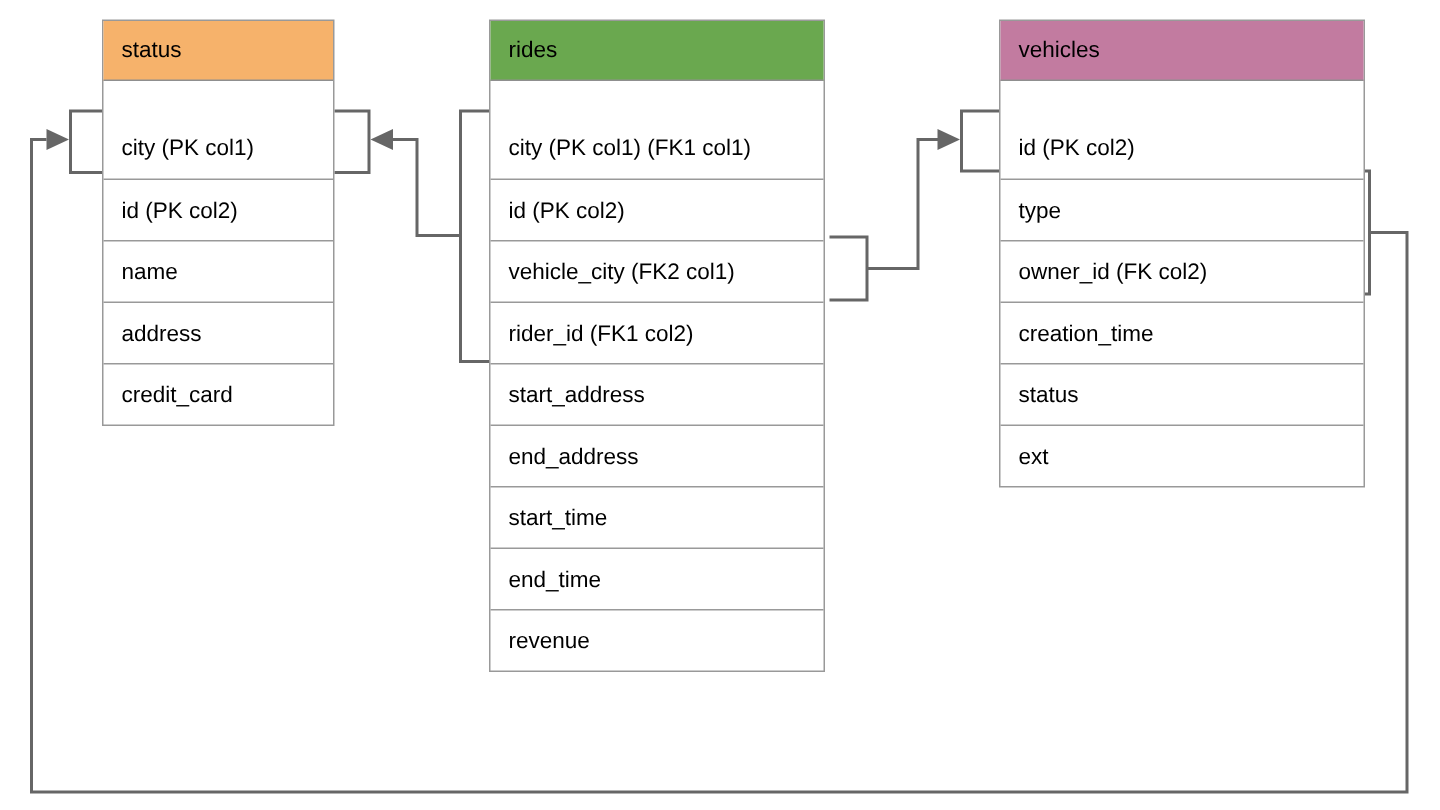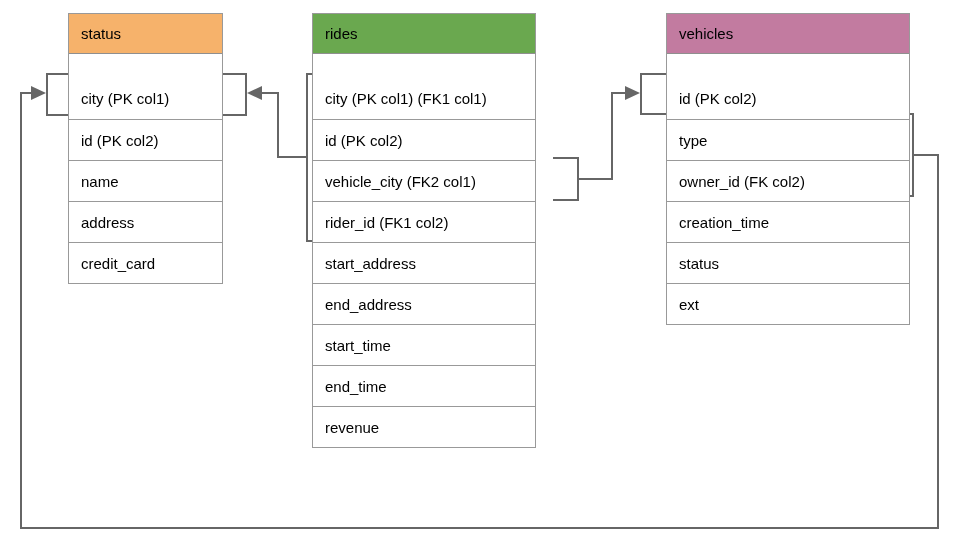--- a/index.html
+++ b/index.html
@@ -20,21 +20,21 @@
     left: 0; top: 0;
     width: 960px; height: 540px;
   }
   .table {
     position: absolute;
     background: #ffffff;
     border: 1px solid #999999;
     box-sizing: border-box;
   }
   .t-users    { left: 68px;  top: 13px; width: 155px; }
-  .t-rides    { left: 312px; top: 13px; width: 224px; }
+  .t-rides    { left: 326px; top: 13px; width: 224px; }
   .t-vehicles { left: 666px; top: 13px; width: 244px; }
   .thead {
     height: 40px;
     line-height: 40px;
     padding-left: 12px;
     font-size: 15px;
     color: #000000;
     border-bottom: 1px solid #8f8f8f;
     box-sizing: border-box;
   }

